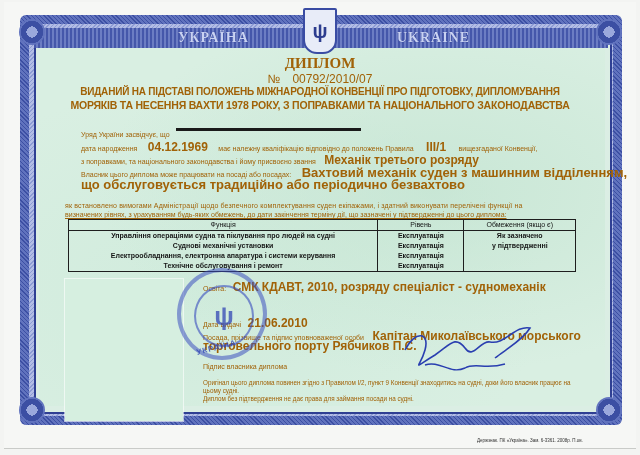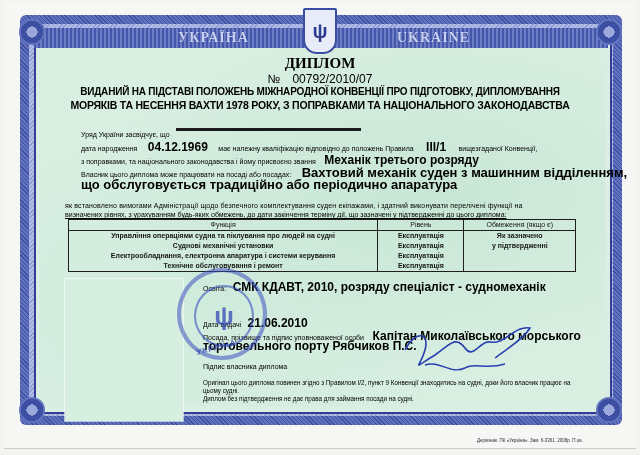--- a/index.html
+++ b/index.html
@@ -52,21 +52,21 @@
     position: absolute; left: 303px; top: 8px; width: 30px; height: 42px;
     background: #e8ecf8; border: 2px solid #3a4ca3;
     border-radius: 2px 2px 14px 14px;
     display: flex; align-items: center; justify-content: center;
     color: #2d3d8f; font-size: 20px; font-weight: bold;
   }
   .corner {
     position: absolute; width: 26px; height: 26px; border-radius: 50%;
     background: radial-gradient(circle, #9aa8dc 0 30%, #3c4fa3 31% 60%, #6173be 61%);
   }
-  .t { position: absolute; color: #000000; white-space: nowrap; }
+  .t { position: absolute; color: #a16207; white-space: nowrap; }
   .title { left: 0; width: 640px; text-align: center; top: 55px; font-family: "Liberation Serif", serif; font-weight: bold; font-size: 15px; }
   .number { left: 0; width: 640px; text-align: center; top: 72px; font-weight: normal; font-size: 12px; }
   .number .no { margin-right: 12px; }
   .heading1 { left: 0; width: 640px; text-align: center; top: 86px; font-weight: bold; font-size: 10px; letter-spacing: -0.2px; }
   .heading2 { left: 0; width: 640px; text-align: center; top: 99px; font-weight: bold; font-size: 10.5px; letter-spacing: -0.2px; }
   .small { font-size: 7px; }
   .mid { font-size: 12px; font-weight: bold; }
   .big { font-size: 13px; font-weight: bold; }
   .redacted {
     display: inline-block; width: 185px; height: 9px; vertical-align: middle;
@@ -145,21 +145,21 @@
   <span class="small">вищезгаданої Конвенції,</span>
 </div>
 <div class="t" style="left:81px;top:150px;">
   <span class="small">з поправками, та національного законодавства і йому присвоєно звання</span>
   <span class="mid" style="margin-left:4px;">Механік третього розряду</span>
 </div>
 <div class="t" style="left:81px;top:163px;">
   <span class="small">Власник цього диплома може працювати на посаді або посадах:</span>
   <span class="big" style="margin-left:6px;">Вахтовий механік суден з машинним відділенням,</span>
 </div>
-<div class="t big" style="left:81px;top:177px;">що обслуговується традиційно або періодично апаратура</div>
+<div class="t big" style="left:81px;top:177px;">що обслуговується традиційно або періодично безвахтово</div>
 
 <div class="t small" style="left:65px;top:202px;letter-spacing:0.15px;">як встановлено вимогами Адміністрації щодо безпечного комплектування суден екіпажами, і здатний виконувати перелічені функції на</div>
 <div class="t small" style="left:65px;top:211px;text-decoration:underline;">визначених рівнях, з урахуванням будь-яких обмежень, до дати закінчення терміну дії, що зазначені у підтвердженні до цього диплома:</div>
 
 <table class="func">
   <thead>
     <tr>
       <th style="width:61%;">Функція</th>
       <th style="width:17%;">Рівень</th>
       <th>Обмеження (якщо є)</th>

